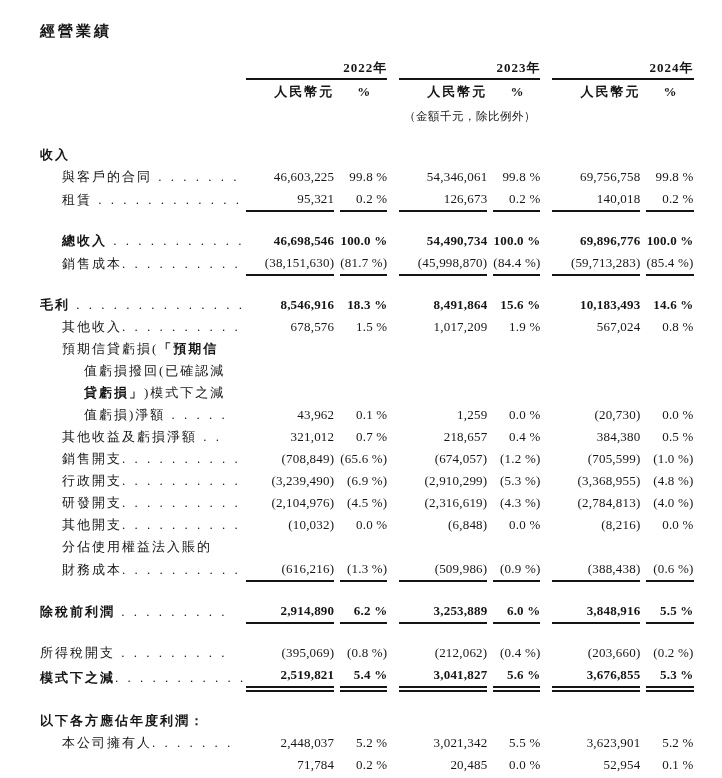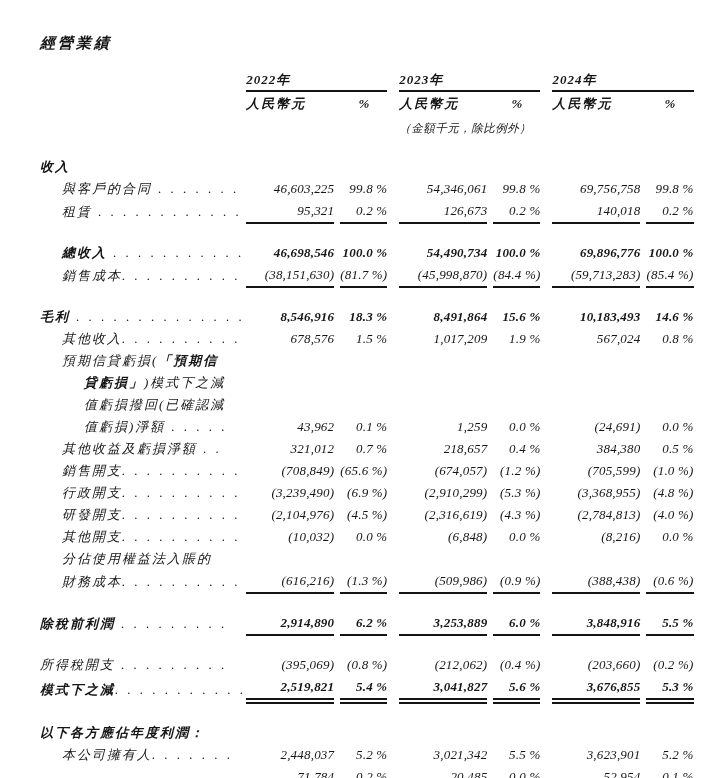--- a/index.html
+++ b/index.html
@@ -8,23 +8,22 @@
     background: #ffffff;
     color: #161616;
     font-family: "Liberation Serif", "DejaVu Serif", serif;
   }
   .page {
     position: relative;
     width: 722px;
     height: 778px;
     background: #ffffff;
     box-sizing: border-box;
-    padding: 34px 0 0 40px;
+    padding: 22px 0 0 40px;
     overflow: hidden;
-    font-style: italic;
   }
   .doc-title {
     font-size: 15px;
     font-weight: bold;
     letter-spacing: 3px;
     margin: 0;
   }
   table.fin {
     border-collapse: collapse;
     table-layout: fixed;
@@ -51,41 +50,41 @@
   .indent-1 { padding-left: 22px !important; }
   .indent-2 { padding-left: 44px !important; }
   .b { font-weight: bold; }
   .num { text-align: right; letter-spacing: 0.2px; }
   .dots { letter-spacing: 3px; font-weight: normal; }
 
   .rule-s { border-bottom: 2px solid #141414; }
   .rule-d { border-bottom: 6px double #141414; }
 
   thead td.yr {
-    text-align: left;
+    text-align: right;
     font-weight: bold;
     border-bottom: 2px solid #141414;
     height: 20px;
     line-height: 20px;
     letter-spacing: 1px;
     margin-top: 40px;
   }
   thead td.cur {
-    text-align: left;
+    text-align: right;
     font-weight: bold;
     letter-spacing: 2px;
     height: 24px; line-height: 24px;
   }
   thead td.pcth {
     text-align: center;
     font-weight: bold;
     height: 24px; line-height: 24px;
   }
   thead td.note {
-    text-align: left;
+    text-align: center;
     font-size: 11.5px;
     letter-spacing: 0.5px;
     height: 20px; line-height: 20px;
   }
   tr.spacer td { height: 18px; line-height: 18px; }
 </style>
 </head>
 <body>
 
 <div class="page">
@@ -232,36 +231,36 @@
           <td class="num">1.9 %</td>
           <td></td>
           <td class="num">567,024</td>
           <td></td>
           <td class="num">0.8 %</td>
         </tr>
         <tr>
           <td colspan="12" class="lbl indent-1"><span>預期信貸虧損(</span><span class="b">「預期信</span></td>
         </tr>
         <tr>
+          <td colspan="12" class="lbl indent-2"><span>值虧損撥回(已確認減</span></td>
+        </tr>
+        <tr>
           <td colspan="12" class="lbl indent-2"><span class="b">貸虧損」</span><span>)模式下之減</span></td>
-        </tr>
-        <tr>
-          <td colspan="12" class="lbl indent-2"><span>值虧損撥回(已確認減</span></td>
         </tr>
         <tr>
           <td class="lbl indent-2"><span>值虧損)淨額</span><span class="dots">  . . . . .</span></td>
           <td class="num">43,962</td>
           <td></td>
           <td class="num">0.1 %</td>
           <td></td>
           <td class="num">1,259</td>
           <td></td>
           <td class="num">0.0 %</td>
           <td></td>
-          <td class="num">(24,691)</td>
+          <td class="num">(20,730)</td>
           <td></td>
           <td class="num">0.0 %</td>
         </tr>
         <tr>
           <td class="lbl indent-1"><span>其他收益及虧損淨額</span><span class="dots"> . .</span></td>
           <td class="num">321,012</td>
           <td></td>
           <td class="num">0.7 %</td>
           <td></td>
           <td class="num">218,657</td>

